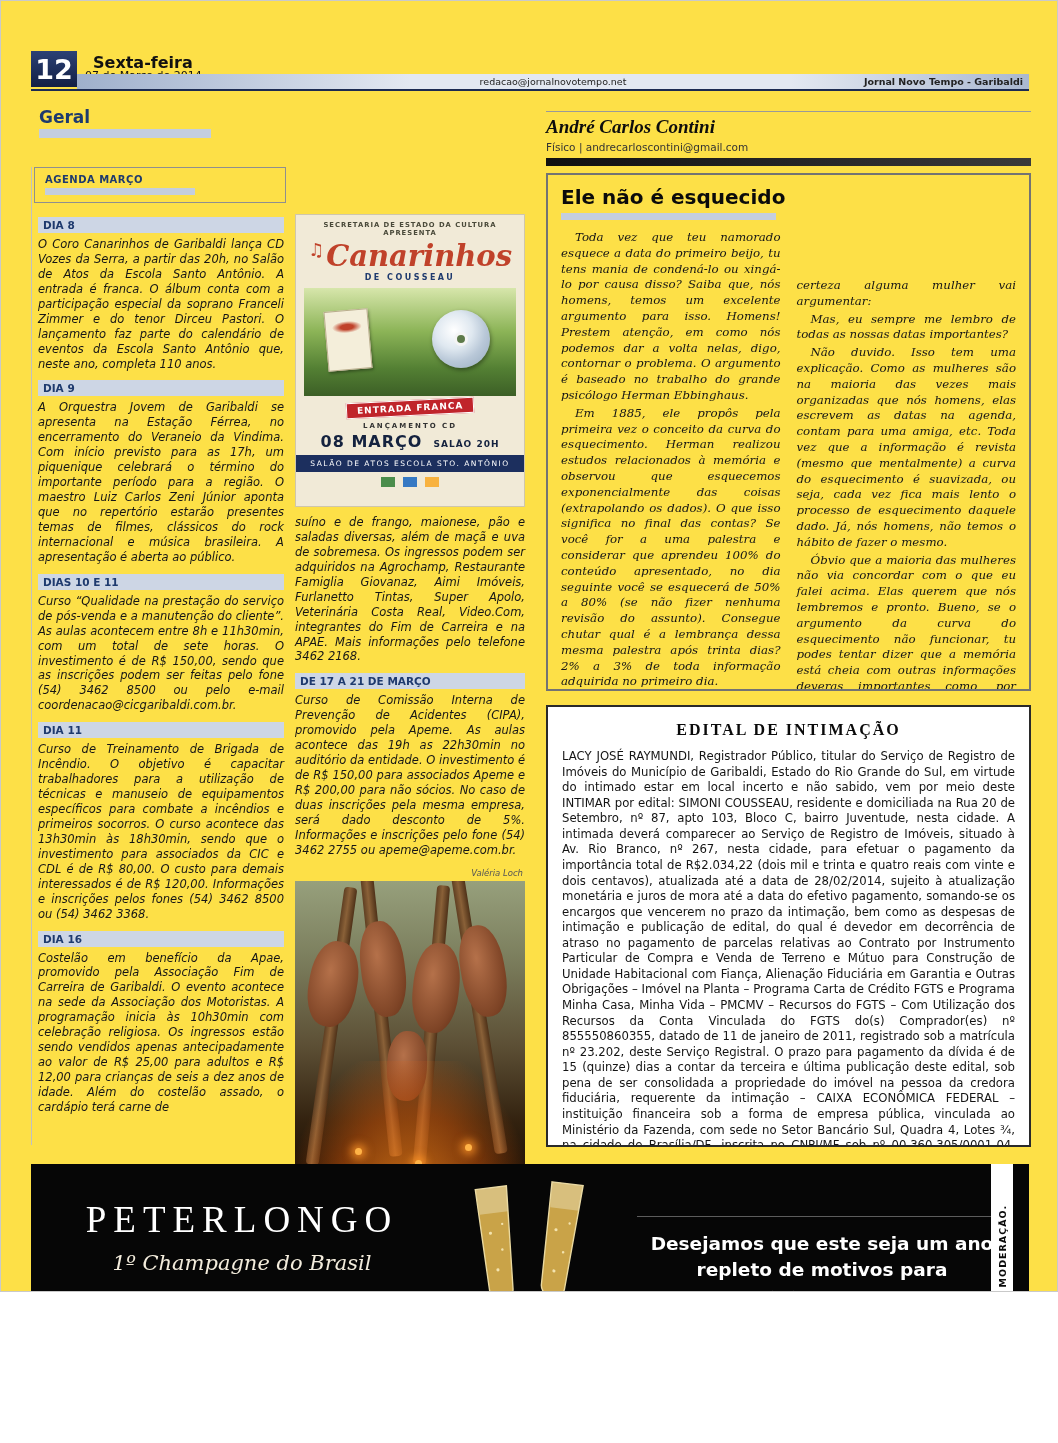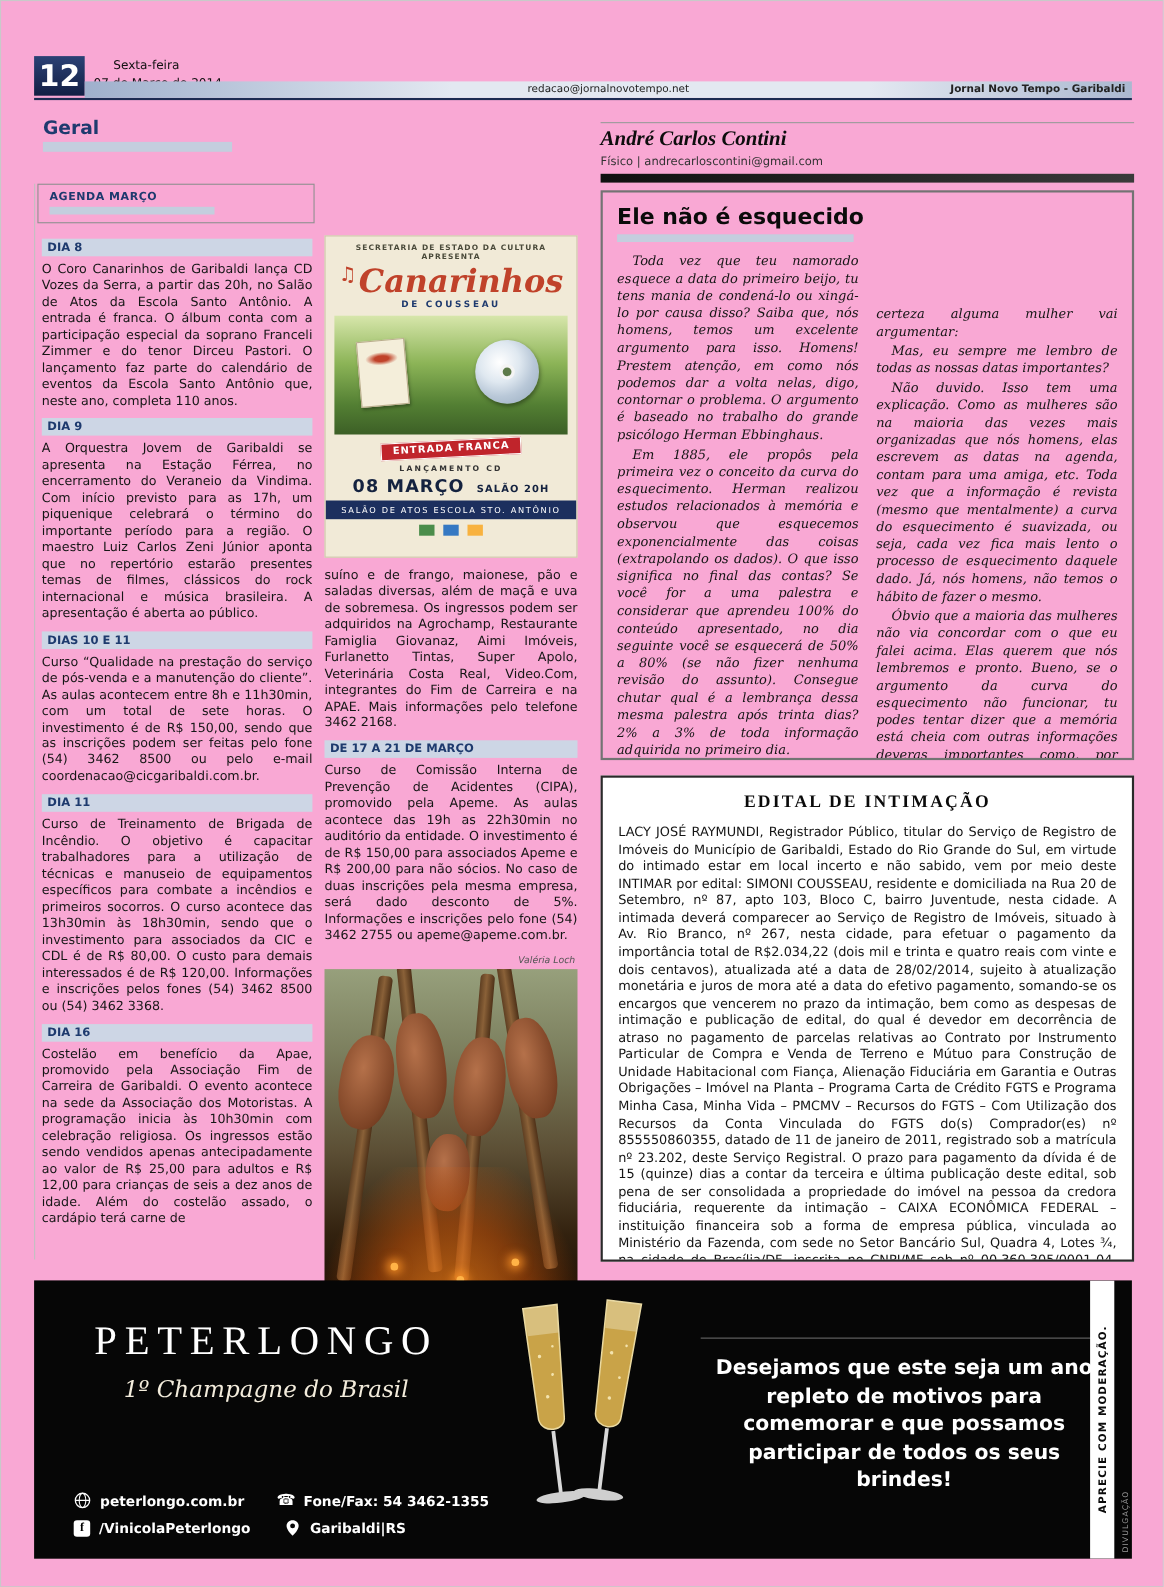--- a/index.html
+++ b/index.html
@@ -1,41 +1,41 @@
 <!DOCTYPE html>
 <html><head>
 <meta charset="utf-8">
 <style>
   html,body{margin:0;padding:0;background:#ffffff;}
-  .page{position:relative;width:1058px;height:1443px;background:#f9a8d4;
+  .page{position:relative;width:1058px;height:1292px;background:#fde047;
         font-family:"DejaVu Sans",sans-serif;color:#111;border:1px solid #c9c9c9;box-sizing:border-box;overflow:hidden;}
 
   
   .header{position:absolute;left:30px;top:50px;width:998px;height:38px;border-bottom:2px solid #1c2b52;}
   .pageno{position:absolute;left:0;top:0;width:46px;height:36px;background:linear-gradient(180deg,#2b4175,#131f44);
           color:#fff;font-weight:bold;font-size:27px;display:flex;align-items:center;justify-content:center;}
-  .weekday{position:absolute;left:72px;top:2px;font-weight:normal;font-size:11px;}
+  .weekday{position:absolute;left:62px;top:2px;font-weight:bold;font-size:16px;}
   .hdate{position:absolute;left:54px;top:18px;font-size:11px;}
   .hband{position:absolute;left:46px;right:0;bottom:0;height:15px;
          background:linear-gradient(90deg,#9fb0cc,#e3e8f1 35%,#e3e8f1 75%,#aab8d0);padding-left:32px;}
   .hemail{position:absolute;left:0;right:0;bottom:2px;text-align:center;font-size:9.5px;color:#222;}
   .hpaper{position:absolute;right:6px;bottom:2px;font-size:9.5px;font-weight:bold;color:#222;}
 
   .section-label{position:absolute;left:38px;top:106px;color:#1e3a6e;font-weight:bold;font-size:17px;}
   .section-bar{position:absolute;left:38px;top:128px;width:172px;height:9px;background:#c4cede;}
   .column-rule{position:absolute;left:30px;top:166px;width:1px;height:978px;background:#c0c0c0;}
 
   
   .agenda{position:absolute;left:33px;top:166px;width:252px;}
   .agenda-title-box{border:1px solid #8f8f8f;padding:6px 10px 7px;}
   .agenda-title{color:#1e3a6e;font-weight:bold;font-size:10px;letter-spacing:.5px;}
   .agenda-title-bar{height:7px;background:#c4cede;margin-top:3px;width:150px;}
   .agenda-body{margin-top:1px;padding:4px 2px 0 4px;}
   .day-bar{background:#cdd6e5;color:#1e3a6e;font-weight:bold;font-size:10.5px;padding:2px 5px;margin:9px 0 4px;}
-  .agenda-body p,.mid-text{font-size:11.5px;line-height:1.3;text-align:justify;margin:0 0 4px;color:#161616;}
+  .agenda-body p,.mid-text{font-style:italic;font-size:11.5px;line-height:1.3;text-align:justify;margin:0 0 4px;color:#161616;}
 
   
   .midcol{position:absolute;left:294px;top:213px;width:230px;}
   .poster{position:relative;background:#f1ead7;border:1px solid #cfc6ab;height:293px;box-sizing:border-box;
           margin-bottom:8px;overflow:hidden;text-align:center;}
   .poster-presenter{font-size:6.8px;letter-spacing:1px;color:#4a4a3a;padding-top:6px;font-weight:bold;}
   .poster-title{font-family:"DejaVu Serif",serif;font-style:italic;font-weight:bold;font-size:29px;color:#c0422a;
                 line-height:1;margin-top:4px;}
   .poster-title .note{font-size:18px;vertical-align:10px;margin-right:2px;color:#c0422a;}
   .poster-sub{font-size:8px;font-weight:bold;letter-spacing:2.5px;color:#1e3a6e;margin-top:2px;}

